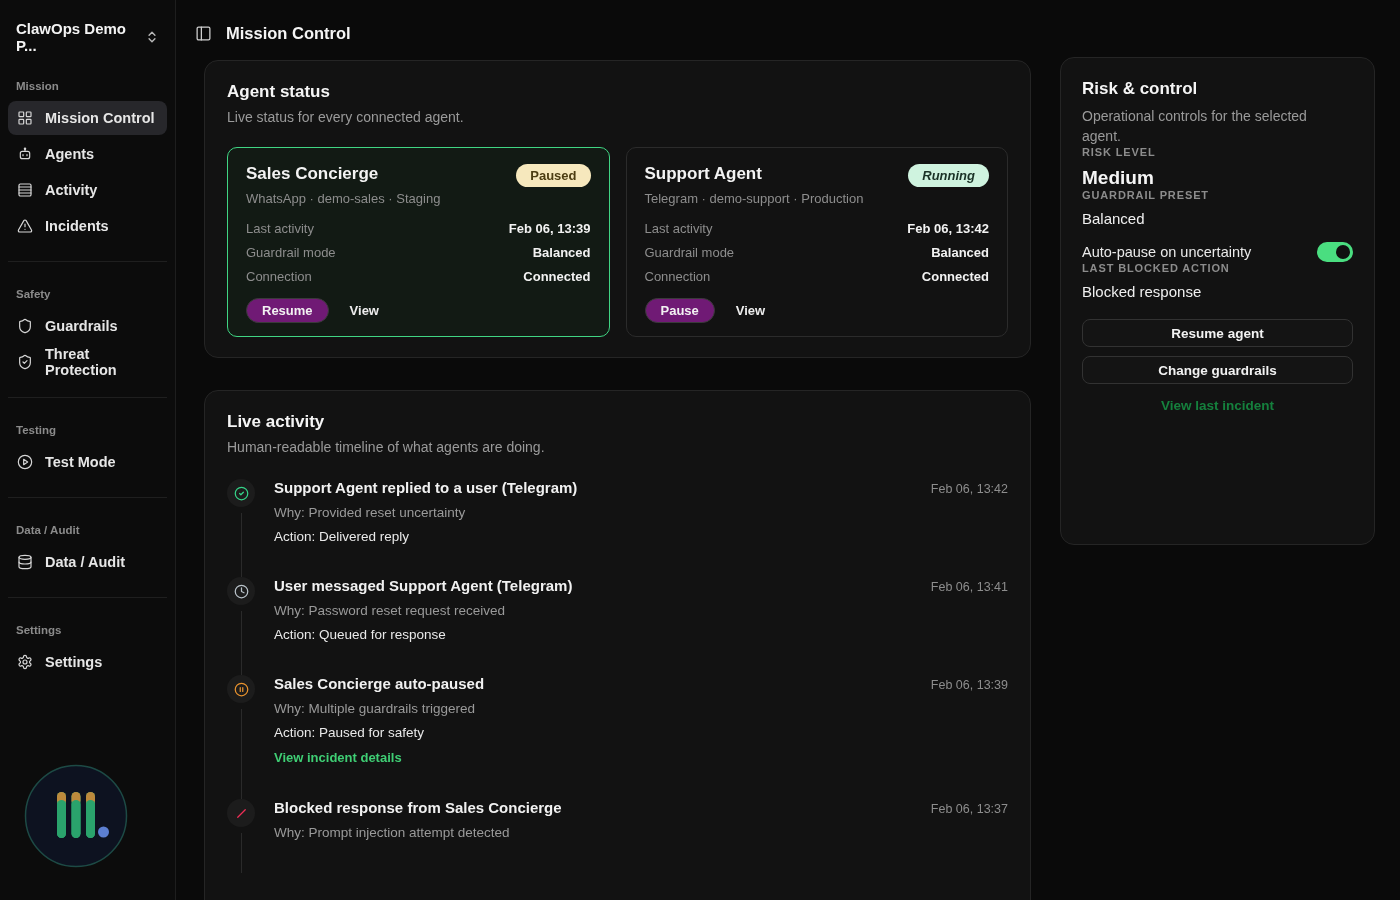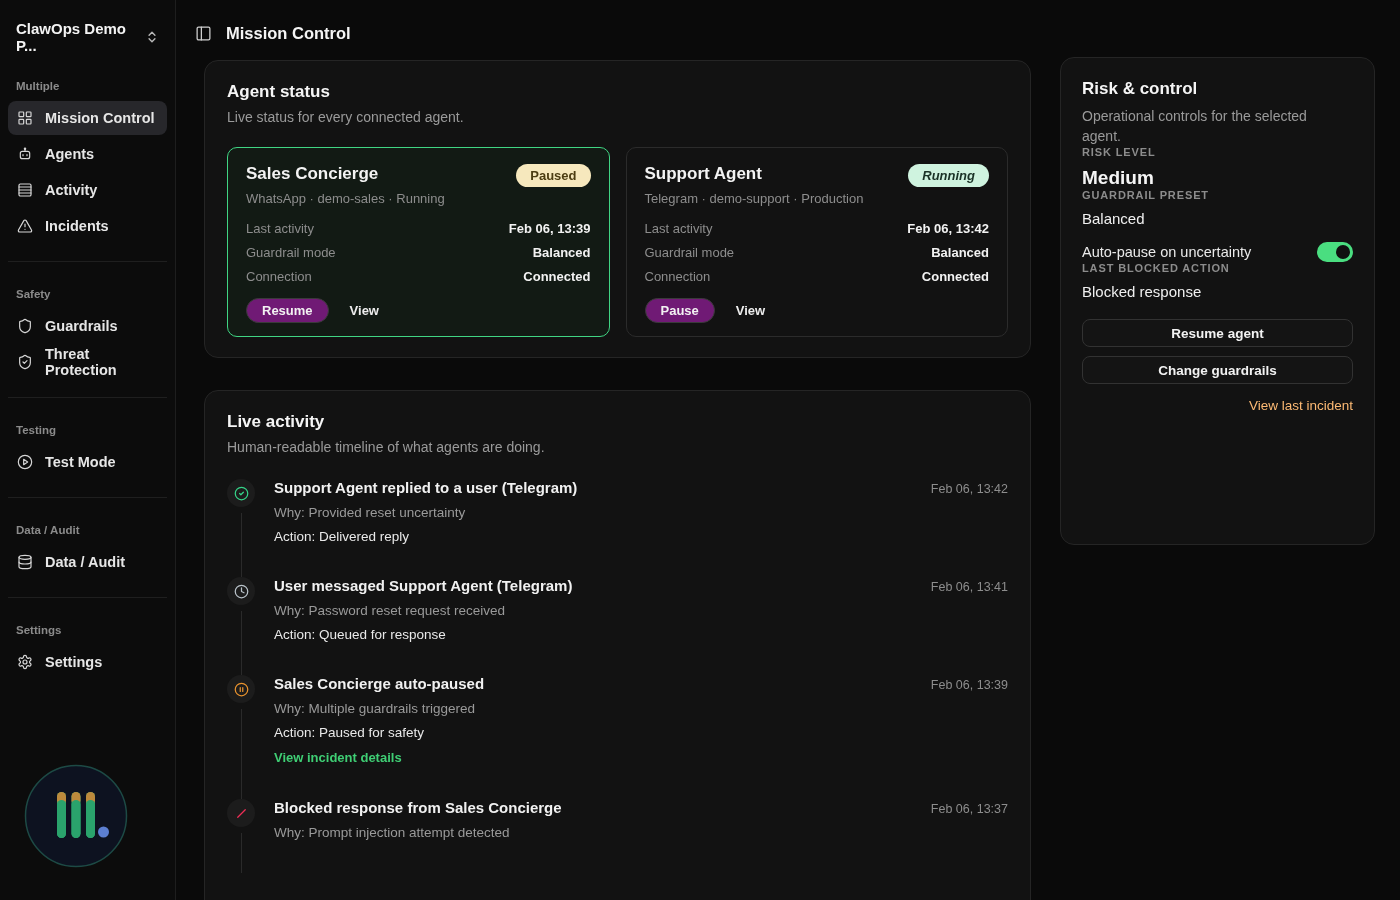--- a/index.html
+++ b/index.html
@@ -85,38 +85,38 @@
   .toggle-label { font-size:14.5px; color:#eaeaea; }
   .toggle { width:36px; height:20px; border-radius:999px; background:#4ade80; position:relative;
     cursor:pointer; flex:0 0 auto; }
   .toggle .knob { position:absolute; right:3px; top:3px; width:14px; height:14px;
     border-radius:50%; background:#101010; }
   .last-blocked { margin-top:9px; font-size:15px; color:#f0f0f0; }
   .panel-btn { display:block; width:100%; height:28px; margin-top:9px; background:#141414;
     border:1px solid #323232; border-radius:8px; color:#f2f2f2; font-size:13.5px;
     font-weight:700; cursor:pointer; font-family:inherit; }
   .panel-btn.first { margin-top:19px; }
-  .panel-link { margin-top:14px; text-align:right; font-size:13.5px; font-weight:400;
-    color:#fdba74; cursor:pointer; }
+  .panel-link { margin-top:14px; text-align:center; font-size:13.5px; font-weight:700;
+    color:#15803d; cursor:pointer; }
 </style>
 </head>
 <body>
 
 <div class="app">
 
   <aside class="sidebar">
     <div class="project-switcher">
       <span>ClawOps Demo P...</span>
       <svg viewBox="0 0 24 24" fill="none" stroke="currentColor" stroke-width="2.4" stroke-linecap="round" stroke-linejoin="round">
           <path d="m7 15 5 5 5-5"></path>
           <path d="m7 9 5-5 5 5"></path>
         </svg>
     </div>
 
-    <div class="section-label">Multiple</div>
+    <div class="section-label">Mission</div>
     <div class="nav-item active">
       <svg viewBox="0 0 24 24" fill="none" stroke="currentColor" stroke-width="1.8" stroke-linecap="round" stroke-linejoin="round">
           <rect x="3" y="3" width="7" height="7" rx="1"></rect>
           <rect x="14" y="3" width="7" height="7" rx="1"></rect>
           <rect x="3" y="14" width="7" height="7" rx="1"></rect>
           <rect x="14" y="14" width="7" height="7" rx="1"></rect>
         </svg>
       <span>Mission Control</span>
     </div>
     <div class="nav-item">
@@ -224,21 +224,21 @@
       <div class="card-title">Agent status</div>
       <div class="card-sub">Live status for every connected agent.</div>
 
       <div class="agent-grid">
 
         <div class="agent-tile selected">
           <div class="agent-head">
             <span class="agent-name">Sales Concierge</span>
             <span class="badge paused">Paused</span>
           </div>
-          <div class="agent-meta">WhatsApp · demo-sales · Running</div>
+          <div class="agent-meta">WhatsApp · demo-sales · Staging</div>
           <div class="agent-rows">
             <div class="agent-row">
               <span class="lbl">Last activity</span>
               <span class="val">Feb 06, 13:39</span>
             </div>
             <div class="agent-row">
               <span class="lbl">Guardrail mode</span>
               <span class="val">Balanced</span>
             </div>
             <div class="agent-row">

